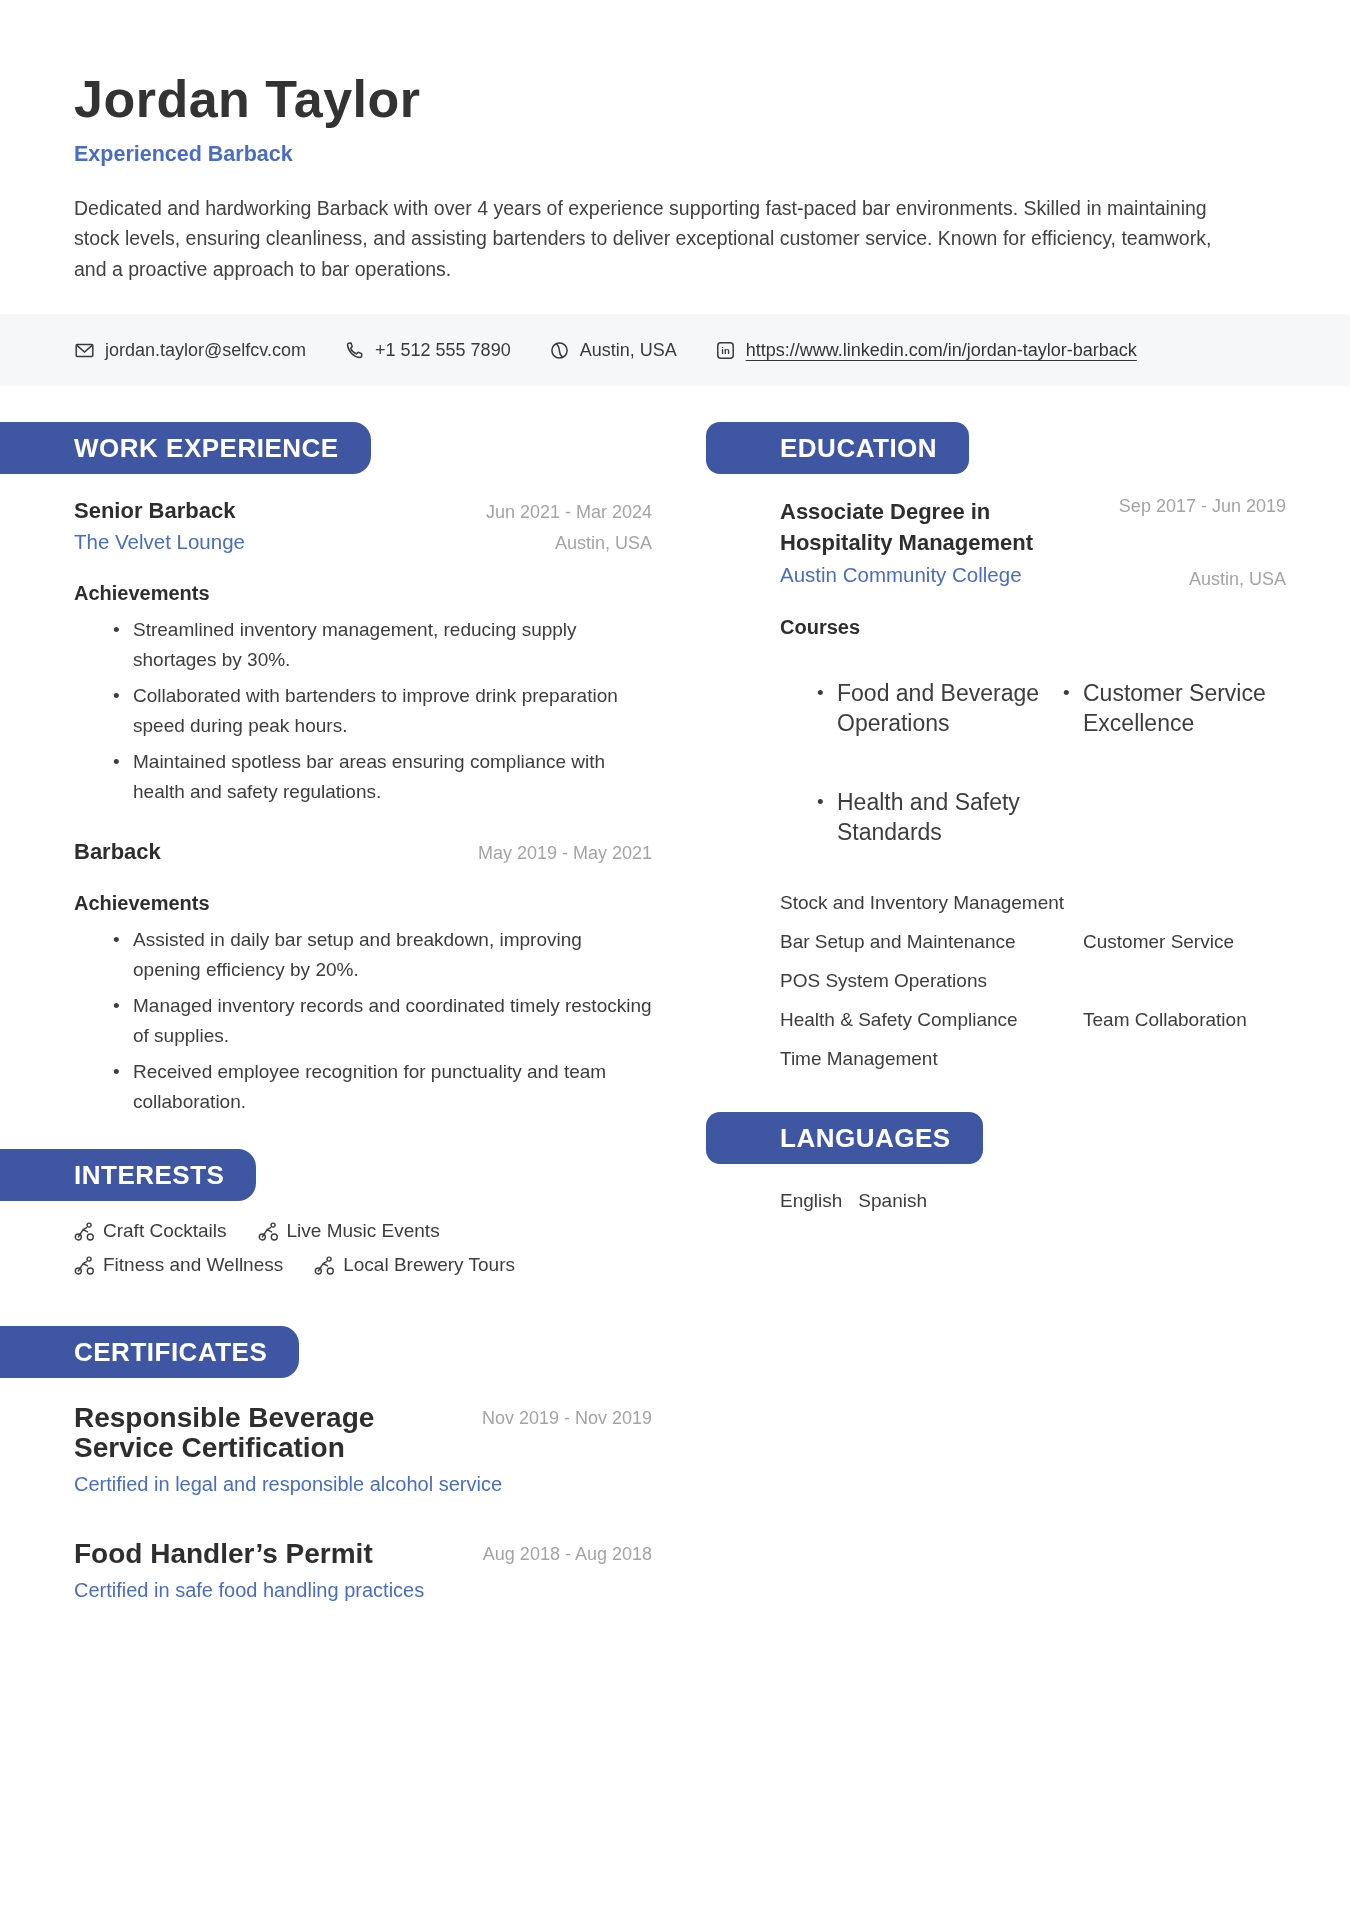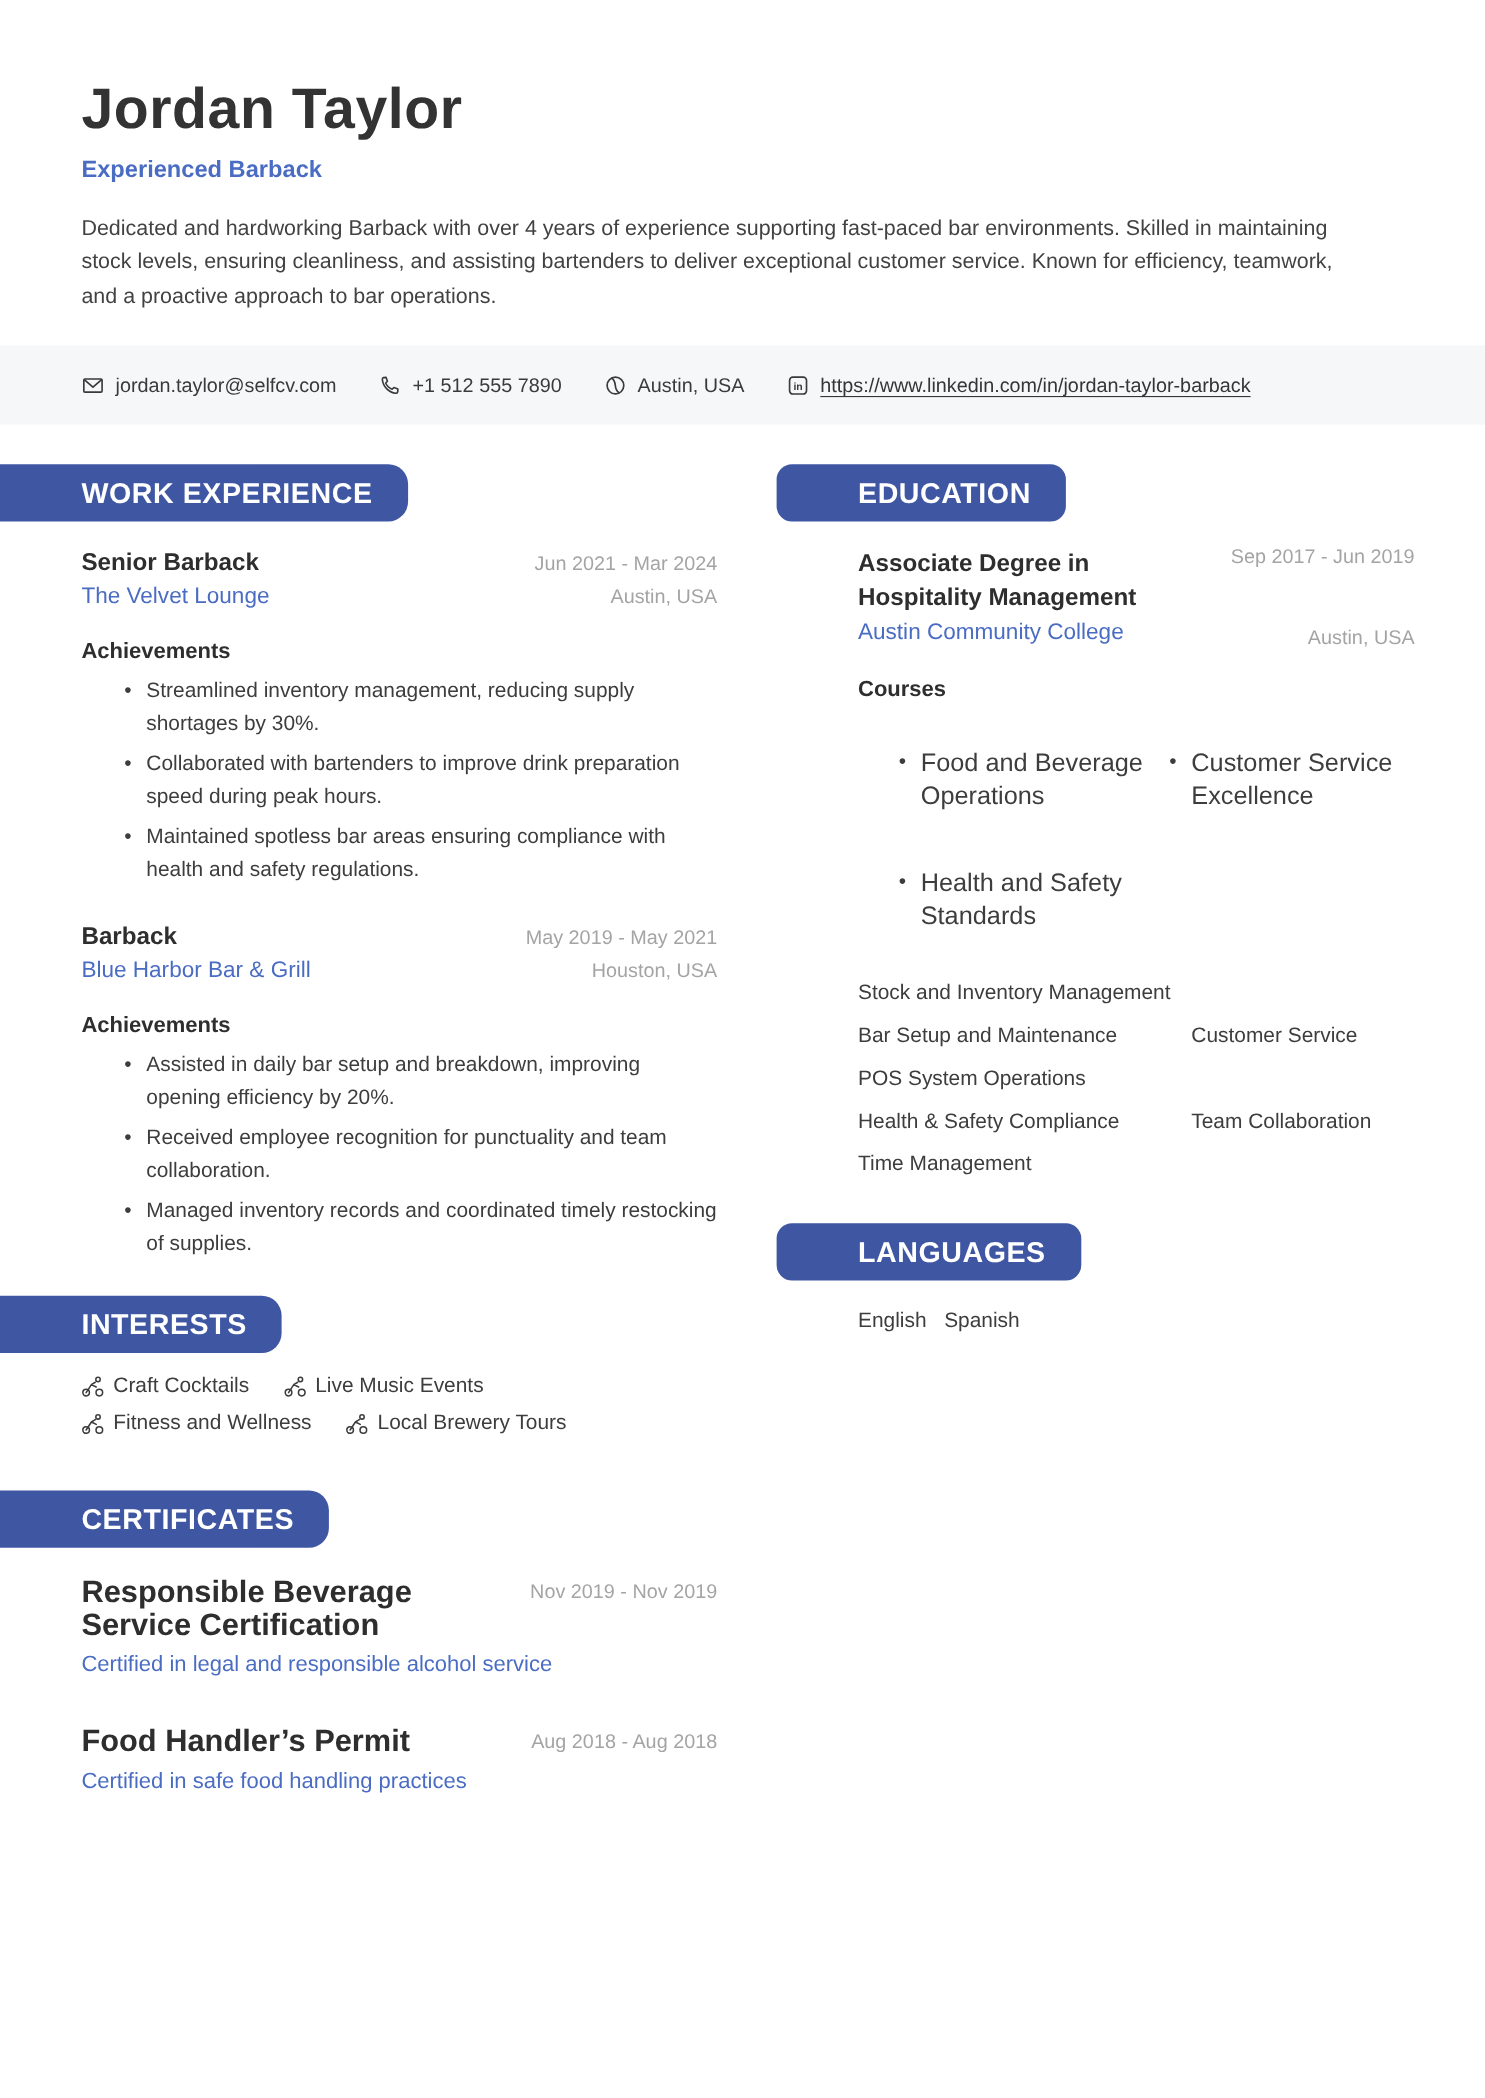--- a/index.html
+++ b/index.html
@@ -187,29 +187,25 @@
           <li>Maintained spotless bar areas ensuring compliance with health and safety regulations.</li>
         </ul>
       </div>
 
       
       <div class="entry indent" style="margin-top:30px;">
         <div class="entry-row">
           <span class="entry-title">Barback</span>
           <span class="entry-dates">May 2019 - May 2021</span>
         </div>
-        <div class="entry-row">
-          <span class="entry-company">Blue Harbor Bar &amp; Grill</span>
-          <span class="entry-loc">Houston, USA</span>
-        </div>
         <div class="ach-label">Achievements</div>
         <ul class="bullets">
           <li>Assisted in daily bar setup and breakdown, improving opening efficiency by 20%.</li>
+          <li>Managed inventory records and coordinated timely restocking of supplies.</li>
           <li>Received employee recognition for punctuality and team collaboration.</li>
-          <li>Managed inventory records and coordinated timely restocking of supplies.</li>
         </ul>
       </div>
 
       
       <div class="section-gap-interests">
         <div class="badge badge-left">INTERESTS</div>
         <div class="interests-rows indent">
           <div class="interests-row">
             <div class="interest-item">
               <span>

